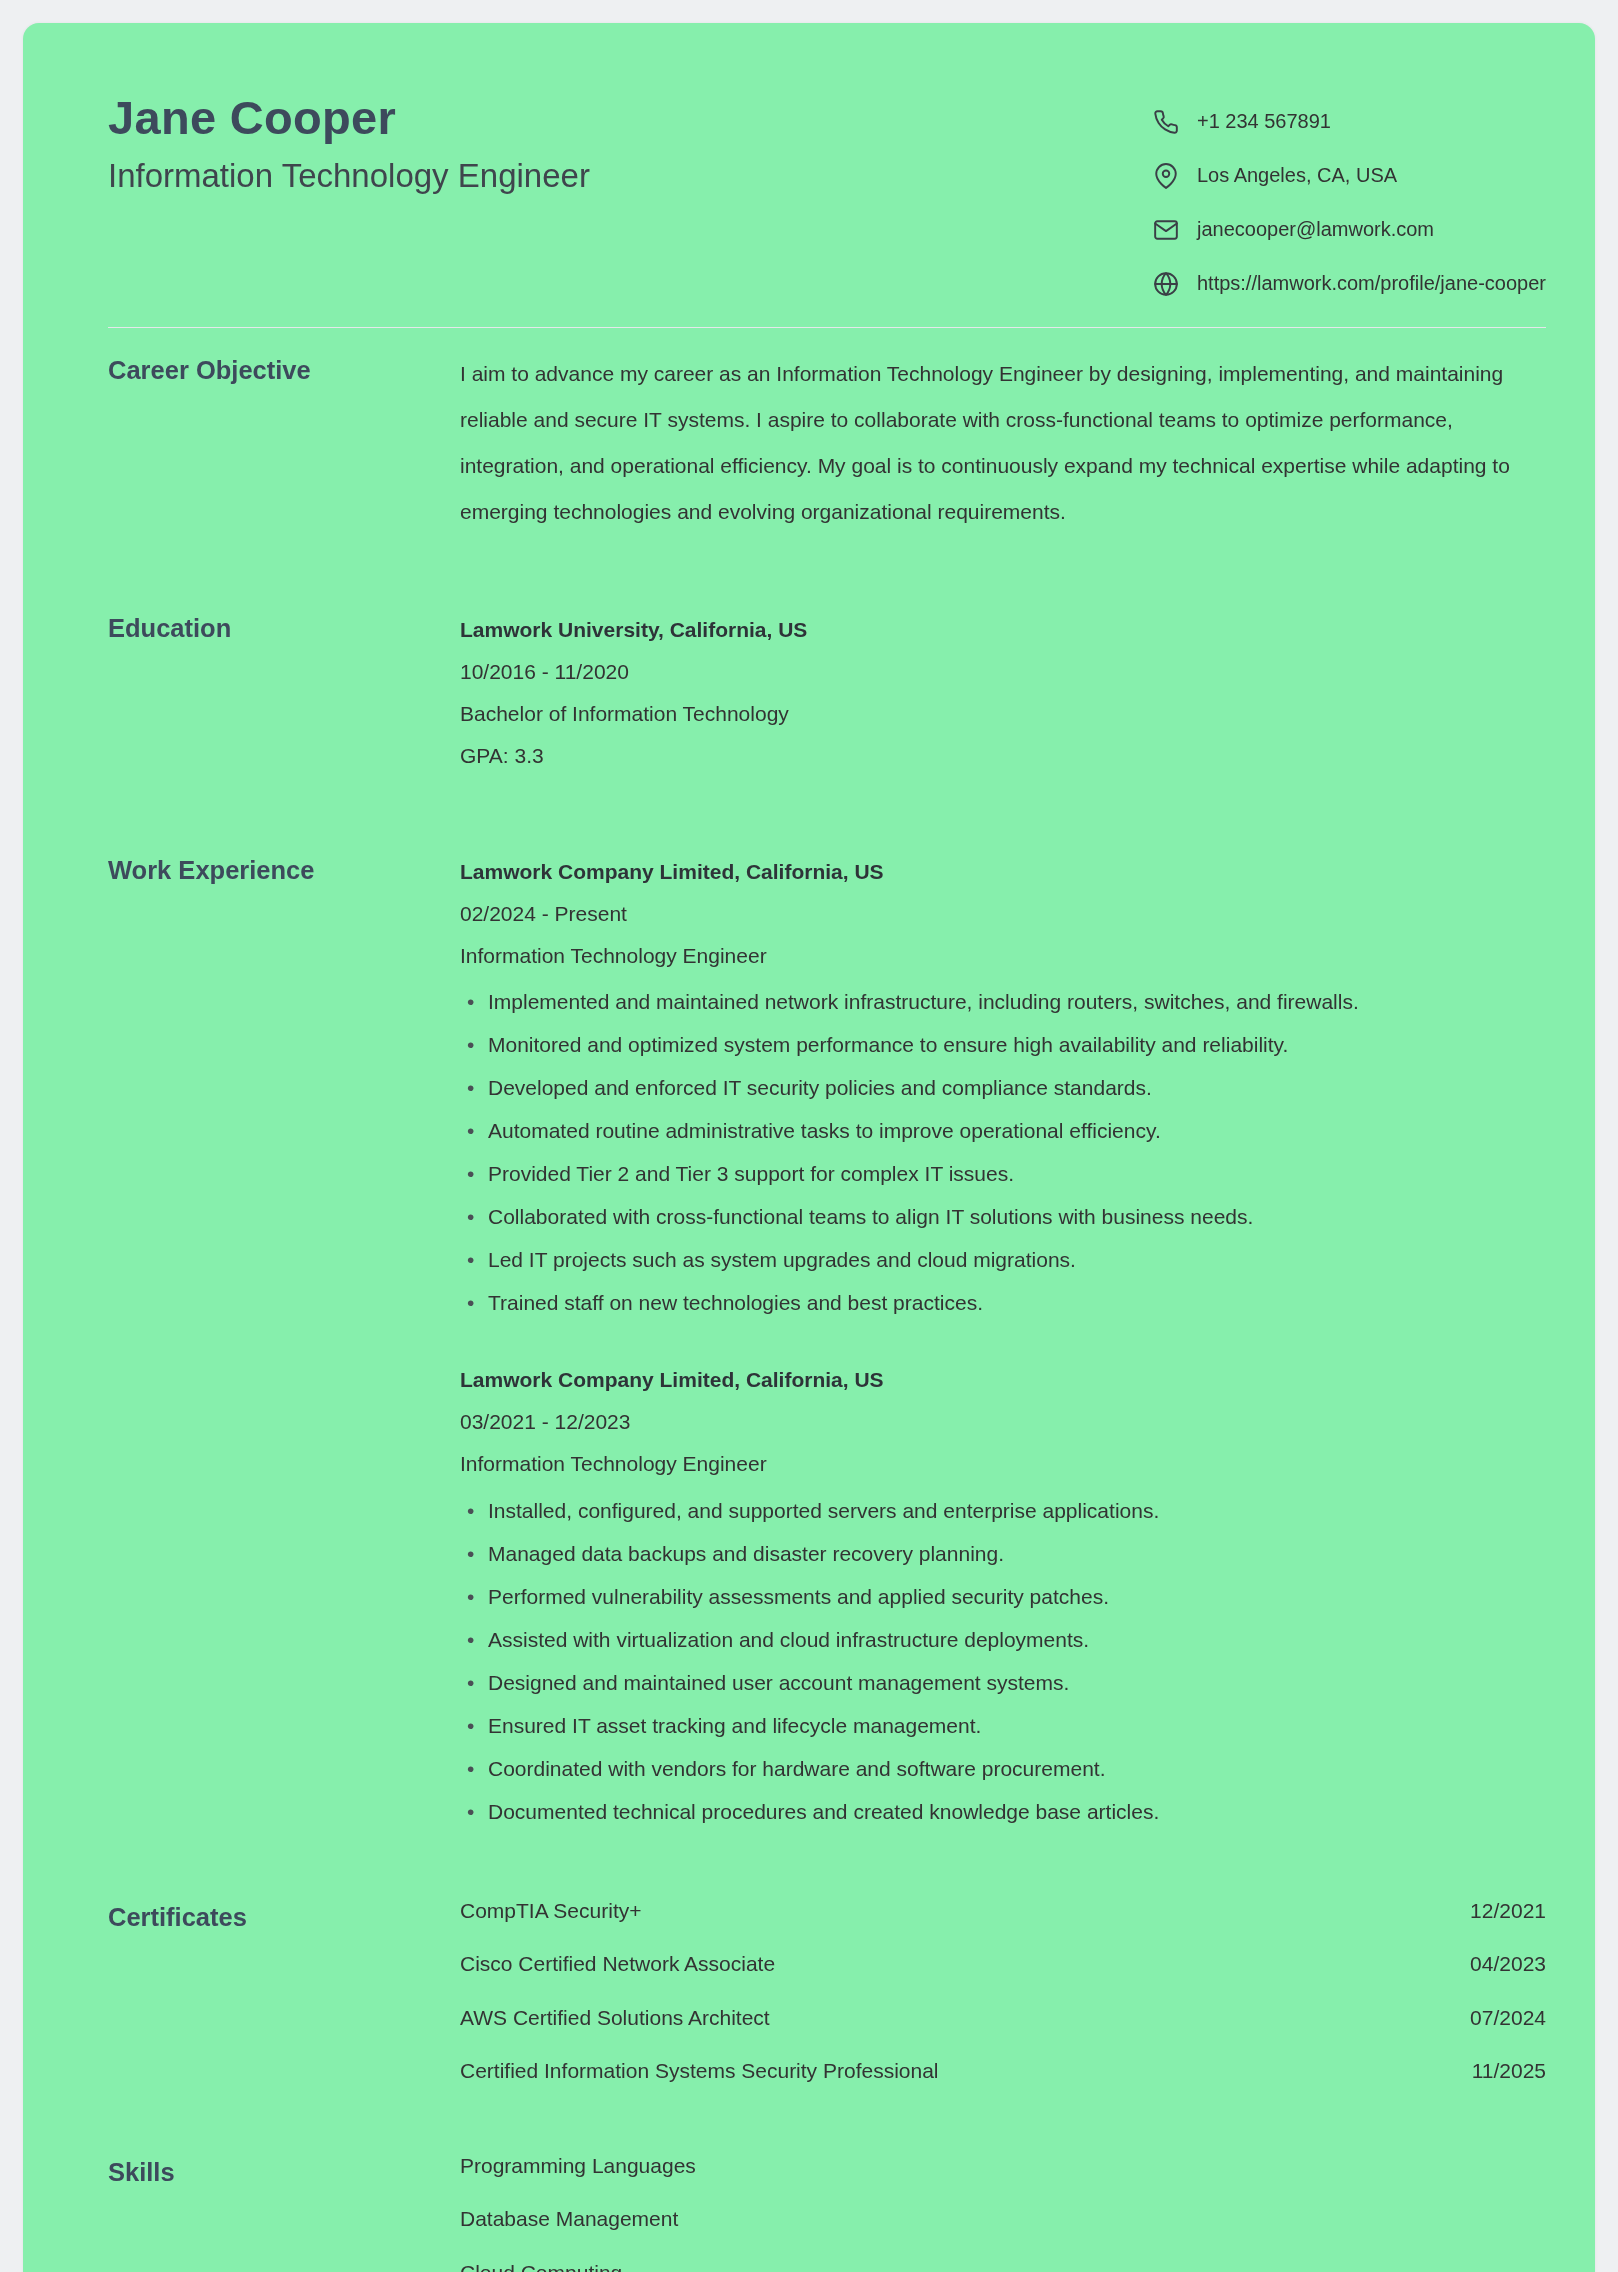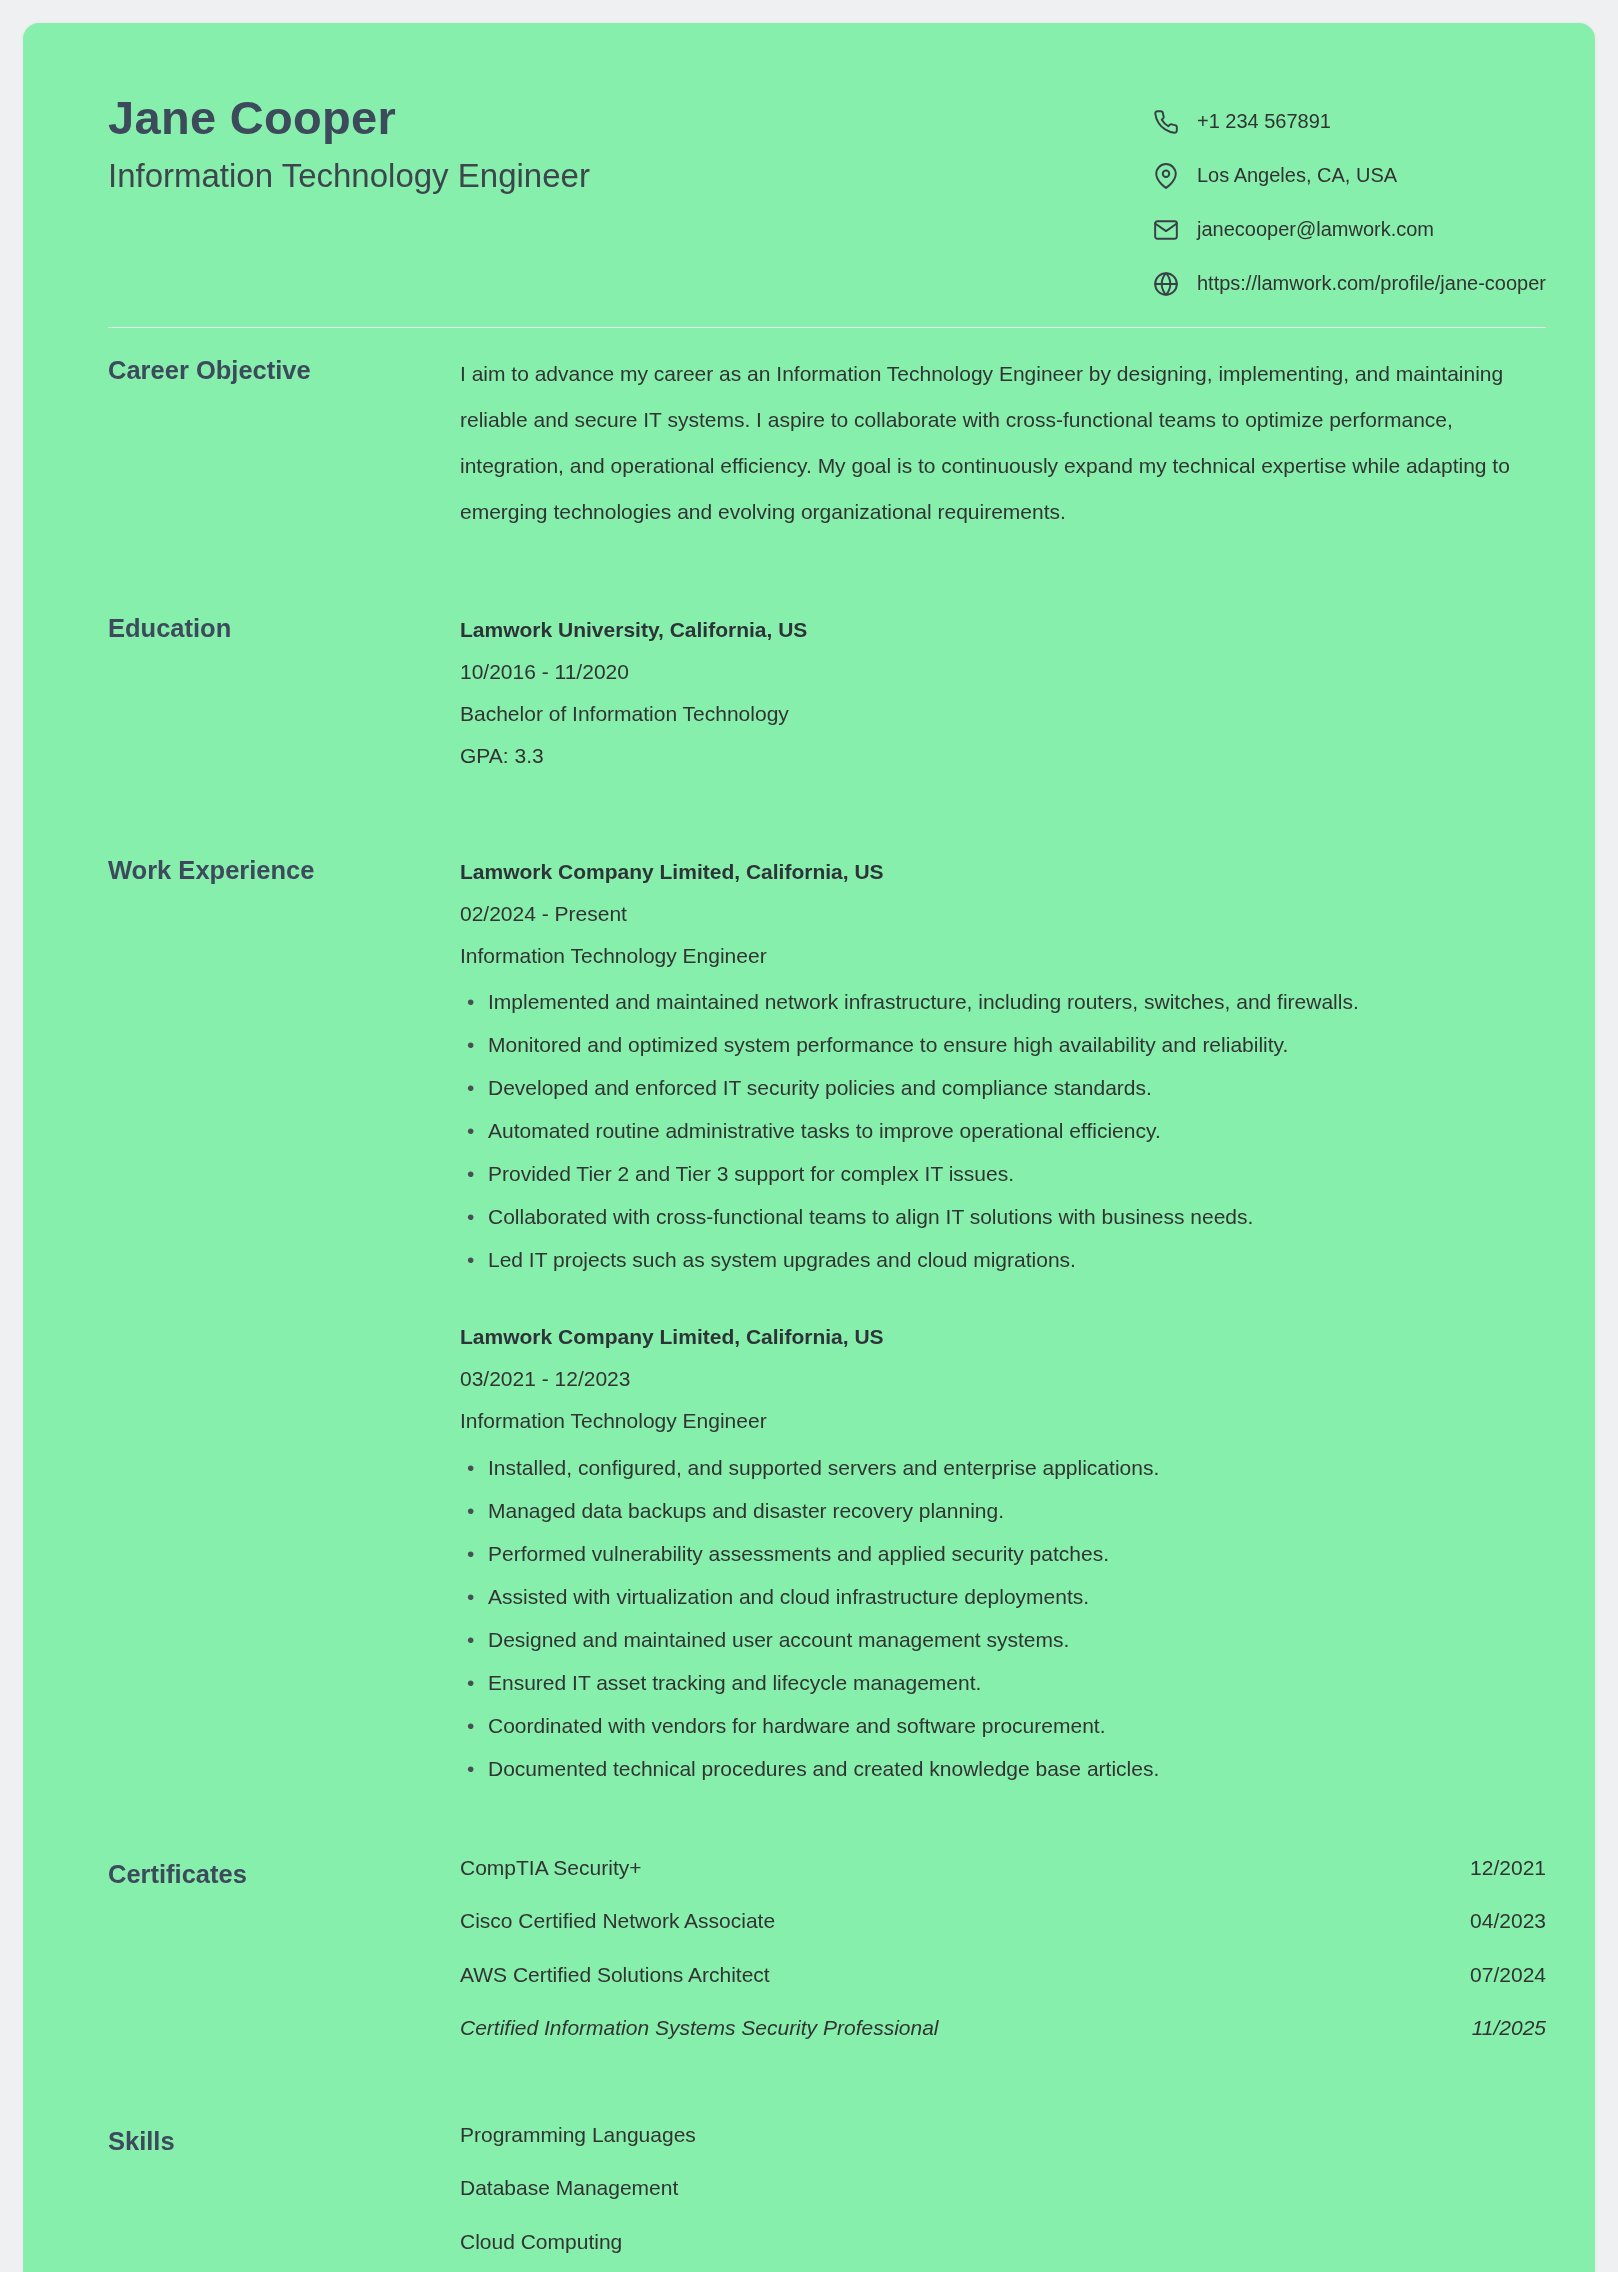--- a/index.html
+++ b/index.html
@@ -98,21 +98,21 @@
   
   .cert-row {
     display: flex;
     justify-content: space-between;
     align-items: flex-start;
     font-size: 21px;
     line-height: 25.5px;
     margin-bottom: 28px;
     color: #333333;
   }
-  .cert-row:last-child { margin-bottom: 16px; font-style: italic; }
+  .cert-row:last-child { margin-bottom: 4px; }
   
   .skill-row {
     font-size: 21px;
     line-height: 25.5px;
     margin-bottom: 28px;
     color: #333333;
   }
   .skill-row:last-child { margin-bottom: 0; }
 </style>
 </head>
@@ -199,20 +199,21 @@
         </div>
         <div class="entry-line">Information Technology Engineer</div>
         <ul class="bullets">
           <li>Implemented and maintained network infrastructure, including routers, switches, and firewalls.</li>
           <li>Monitored and optimized system performance to ensure high availability and reliability.</li>
           <li>Developed and enforced IT security policies and compliance standards.</li>
           <li>Automated routine administrative tasks to improve operational efficiency.</li>
           <li>Provided Tier 2 and Tier 3 support for complex IT issues.</li>
           <li>Collaborated with cross-functional teams to align IT solutions with business needs.</li>
           <li>Led IT projects such as system upgrades and cloud migrations.</li>
+          <li>Trained staff on new technologies and best practices.</li>
         </ul>
       </div>
 
       <div class="entry">
         <div class="entry-head">
           <span class="entry-title">Lamwork Company Limited, California, US</span>
           <span class="entry-date">03/2021 - 12/2023</span>
         </div>
         <div class="entry-line">Information Technology Engineer</div>
         <ul class="bullets">

